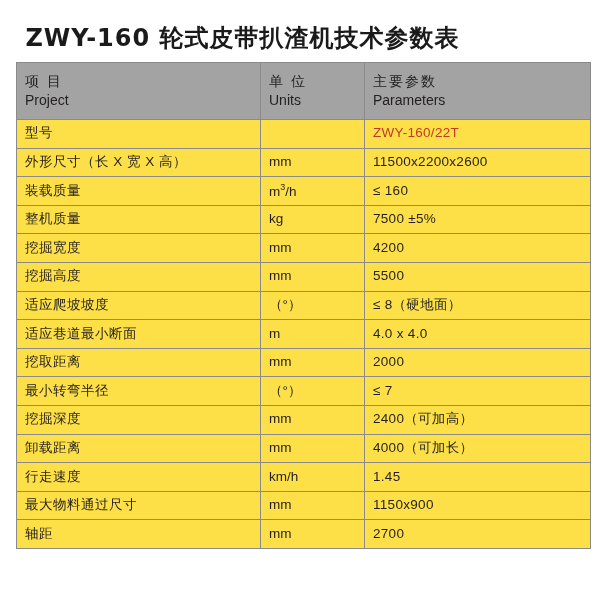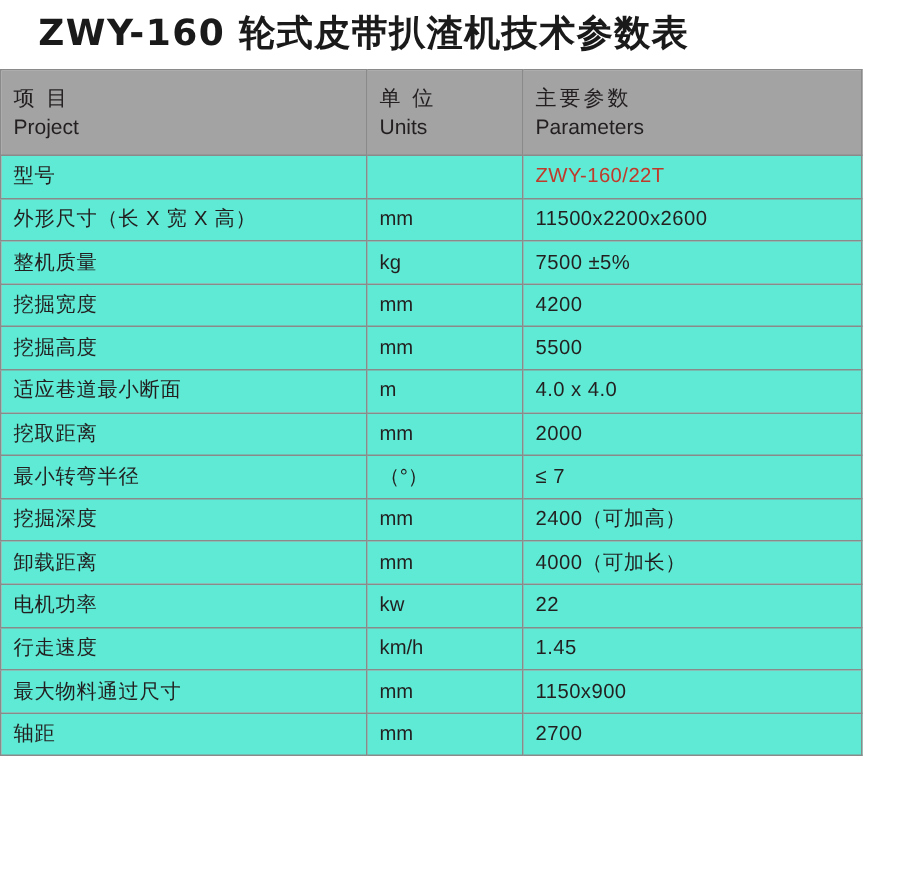--- a/index.html
+++ b/index.html
@@ -11,21 +11,21 @@
     height: 596px;
     background: #ffffff;
     font-family: "Liberation Sans", sans-serif;
     color: #231f20;
     overflow: hidden;
   }
   .page {
     width: 485px;
     height: 596px;
     box-sizing: border-box;
-    padding: 0;
+    padding: 16px;
     position: relative;
   }
   .title {
     text-align: center;
     font-size: 24px;
     font-weight: bold;
     letter-spacing: 1px;
     padding-top: 6px;
     padding-bottom: 8px;
     color: #1a1a1a;
@@ -39,21 +39,21 @@
     border: 1px solid #7a7a7a;
   }
   table.spec col.c0 { width: 244px; }
   table.spec col.c1 { width: 104px; }
   table.spec col.c2 { width: 226px; }
   table.spec th, table.spec td {
     border: 1px solid #8a8a8a;
     padding: 0 8px;
     font-size: 13.5px;
     vertical-align: middle;
-    background: #5eead4;
+    background: #fde047;
     text-align: left;
     font-weight: normal;
     color: #231f20;
   }
   table.spec thead th {
     background: #a3a3a3;
     height: 52px;
     font-size: 14px;
     padding-top: 2px;
     padding-bottom: 2px;
@@ -121,35 +121,45 @@
           <td class="item">型号</td>
           <td class="unit"></td>
           <td class="param highlight">ZWY-160/22T</td>
         </tr>
         <tr>
           <td class="item">外形尺寸（长 X 宽 X 高）</td>
           <td class="unit">mm</td>
           <td class="param">11500x2200x2600</td>
         </tr>
         <tr>
+          <td class="item">装载质量</td>
+          <td class="unit">m<sup>3</sup>/h</td>
+          <td class="param">≤ 160</td>
+        </tr>
+        <tr>
           <td class="item">整机质量</td>
           <td class="unit">kg</td>
           <td class="param">7500 ±5%</td>
         </tr>
         <tr>
           <td class="item">挖掘宽度</td>
           <td class="unit">mm</td>
           <td class="param">4200</td>
         </tr>
         <tr>
           <td class="item">挖掘高度</td>
           <td class="unit">mm</td>
           <td class="param">5500</td>
         </tr>
         <tr>
+          <td class="item">适应爬坡坡度</td>
+          <td class="unit">（°）</td>
+          <td class="param">≤ 8（硬地面）</td>
+        </tr>
+        <tr>
           <td class="item">适应巷道最小断面</td>
           <td class="unit">m</td>
           <td class="param">4.0 x 4.0</td>
         </tr>
         <tr>
           <td class="item">挖取距离</td>
           <td class="unit">mm</td>
           <td class="param">2000</td>
         </tr>
         <tr>
@@ -161,25 +171,20 @@
           <td class="item">挖掘深度</td>
           <td class="unit">mm</td>
           <td class="param">2400（可加高）</td>
         </tr>
         <tr>
           <td class="item">卸载距离</td>
           <td class="unit">mm</td>
           <td class="param">4000（可加长）</td>
         </tr>
         <tr>
-          <td class="item">电机功率</td>
-          <td class="unit">kw</td>
-          <td class="param">22</td>
-        </tr>
-        <tr>
           <td class="item">行走速度</td>
           <td class="unit">km/h</td>
           <td class="param">1.45</td>
         </tr>
         <tr>
           <td class="item">最大物料通过尺寸</td>
           <td class="unit">mm</td>
           <td class="param">1150x900</td>
         </tr>
         <tr>

